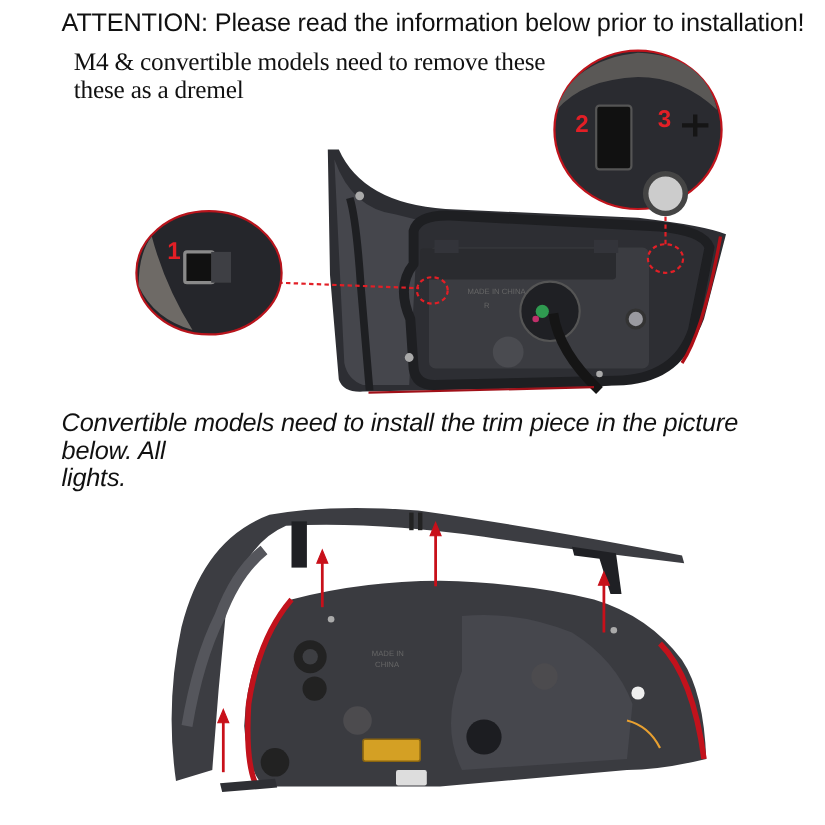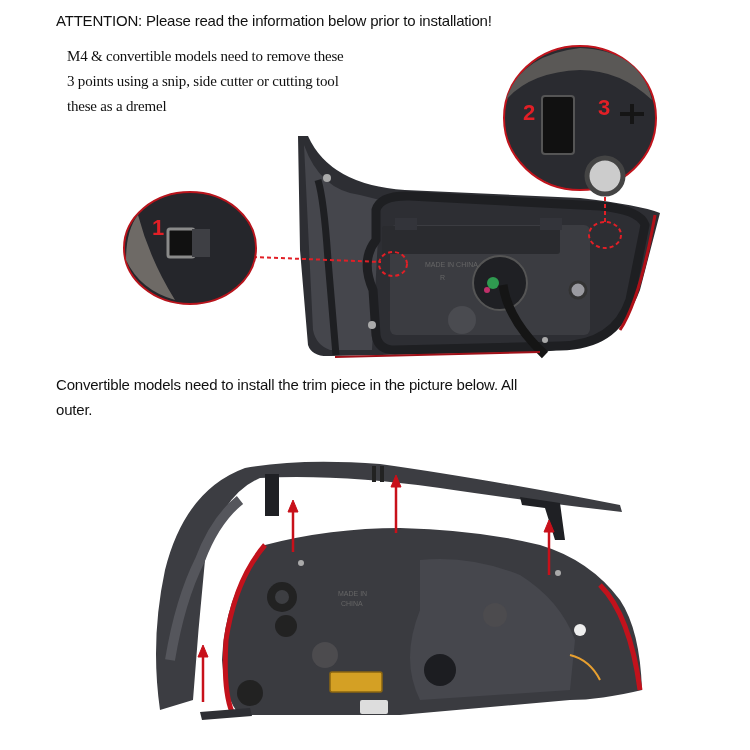--- a/index.html
+++ b/index.html
@@ -1,31 +1,30 @@
 <!DOCTYPE html>
 <html><head>
 <meta charset="utf-8">
 <style>
   html,body{margin:0;padding:0;background:#fff;}
   body{width:750px;height:750px;position:relative;overflow:hidden;font-family:"Liberation Sans",sans-serif;color:#111;}
-  .txt{position:absolute;font-size:15px;line-height:25px;letter-spacing:-0.2px;color:#111;}
+  .txt{position:absolute;font-size:23px;line-height:25px;letter-spacing:-0.2px;color:#111;}
   #t-attn{left:56px;top:8px;}
   #t-m4{left:67px;top:44px;width:440px;font-family:Liberation Serif, serif;}
-  #t-conv{left:56px;top:372px;width:650px;}
+  #t-conv{left:56px;top:372px;width:650px;font-style:italic;}
   svg{position:absolute;left:0;top:0;}
   .stamp{font-family:"Liberation Sans",sans-serif;font-size:7px;fill:#666;}
   .num{font-family:"Liberation Sans",sans-serif;font-weight:bold;font-size:22px;fill:#e21f26;}
 </style>
 </head>
 <body>
 
 <div class="txt" id="t-attn">ATTENTION: Please read the information below prior to installation!</div>
 <div class="txt" id="t-m4">
   <div>M4 &amp; convertible models need to remove these</div>
-  <div>3 points using a snip, side cutter or cutting tool</div>
   <div>these as a dremel</div>
 </div>
 
 <svg width="750" height="370" viewBox="0 0 750 370">
 
   <g>
     <path d="M298,136 L308,136 Q330,185 405,190 L580,198 Q640,205 660,213 L640,290 Q620,345 540,352 L330,356 Q312,357 308,345 L300,250 Z" fill="#2d2e33"></path>
     <path d="M304,145 Q320,190 360,195 L380,200 L372,350 L330,350 Q316,345 313,330 Z" fill="#45464c"></path>
 
     <path d="M376,210 Q380,195 410,196 L600,206 Q640,210 645,225 L630,300 Q615,345 560,346 L395,350 Q378,350 376,335 L373,290 Q360,260 376,240 Z" fill="none" stroke="#1e1f22" stroke-width="9" stroke-linejoin="round"></path>
@@ -74,21 +73,21 @@
     <rect x="542" y="96" width="32" height="58" rx="3" fill="#111" stroke="#555" stroke-width="2"></rect>
     <path d="M620,112 l10,0 l0,-8 l4,0 l0,8 l10,0 l0,4 l-10,0 l0,8 l-4,0 l0,-8 l-10,0 z" fill="#151515"></path>
     <circle cx="605" cy="176" r="18" fill="#ccc" stroke="#444" stroke-width="5"></circle>
     <text class="num" x="523" y="120">2</text>
     <text class="num" x="598" y="115">3</text>
   </g>
 </svg>
 
 <div class="txt" id="t-conv">
   <div>Convertible models need to install the trim piece in the picture below. All</div>
-  <div>outer.</div>
+  <div>lights.</div>
 </div>
 
 <svg width="750" height="750" viewBox="0 0 750 750" style="pointer-events:none">
 
   <g>
     <path d="M245,468 Q300,458 380,464 Q480,478 620,505 L622,512 Q520,500 440,488 Q340,474 260,478 Q220,495 205,560 Q198,630 193,700 L160,710 Q150,640 165,570 Q185,490 245,468 Z" fill="#3c3d42"></path>
     <path d="M170,660 Q180,600 200,560 Q215,520 240,500" stroke="#55565c" stroke-width="10" fill="none"></path>
     <rect x="265" y="474" width="14" height="42" fill="#1f2024"></rect>
     <rect x="372" y="466" width="4" height="16" fill="#222"></rect>
     <rect x="380" y="466" width="4" height="16" fill="#222"></rect>

